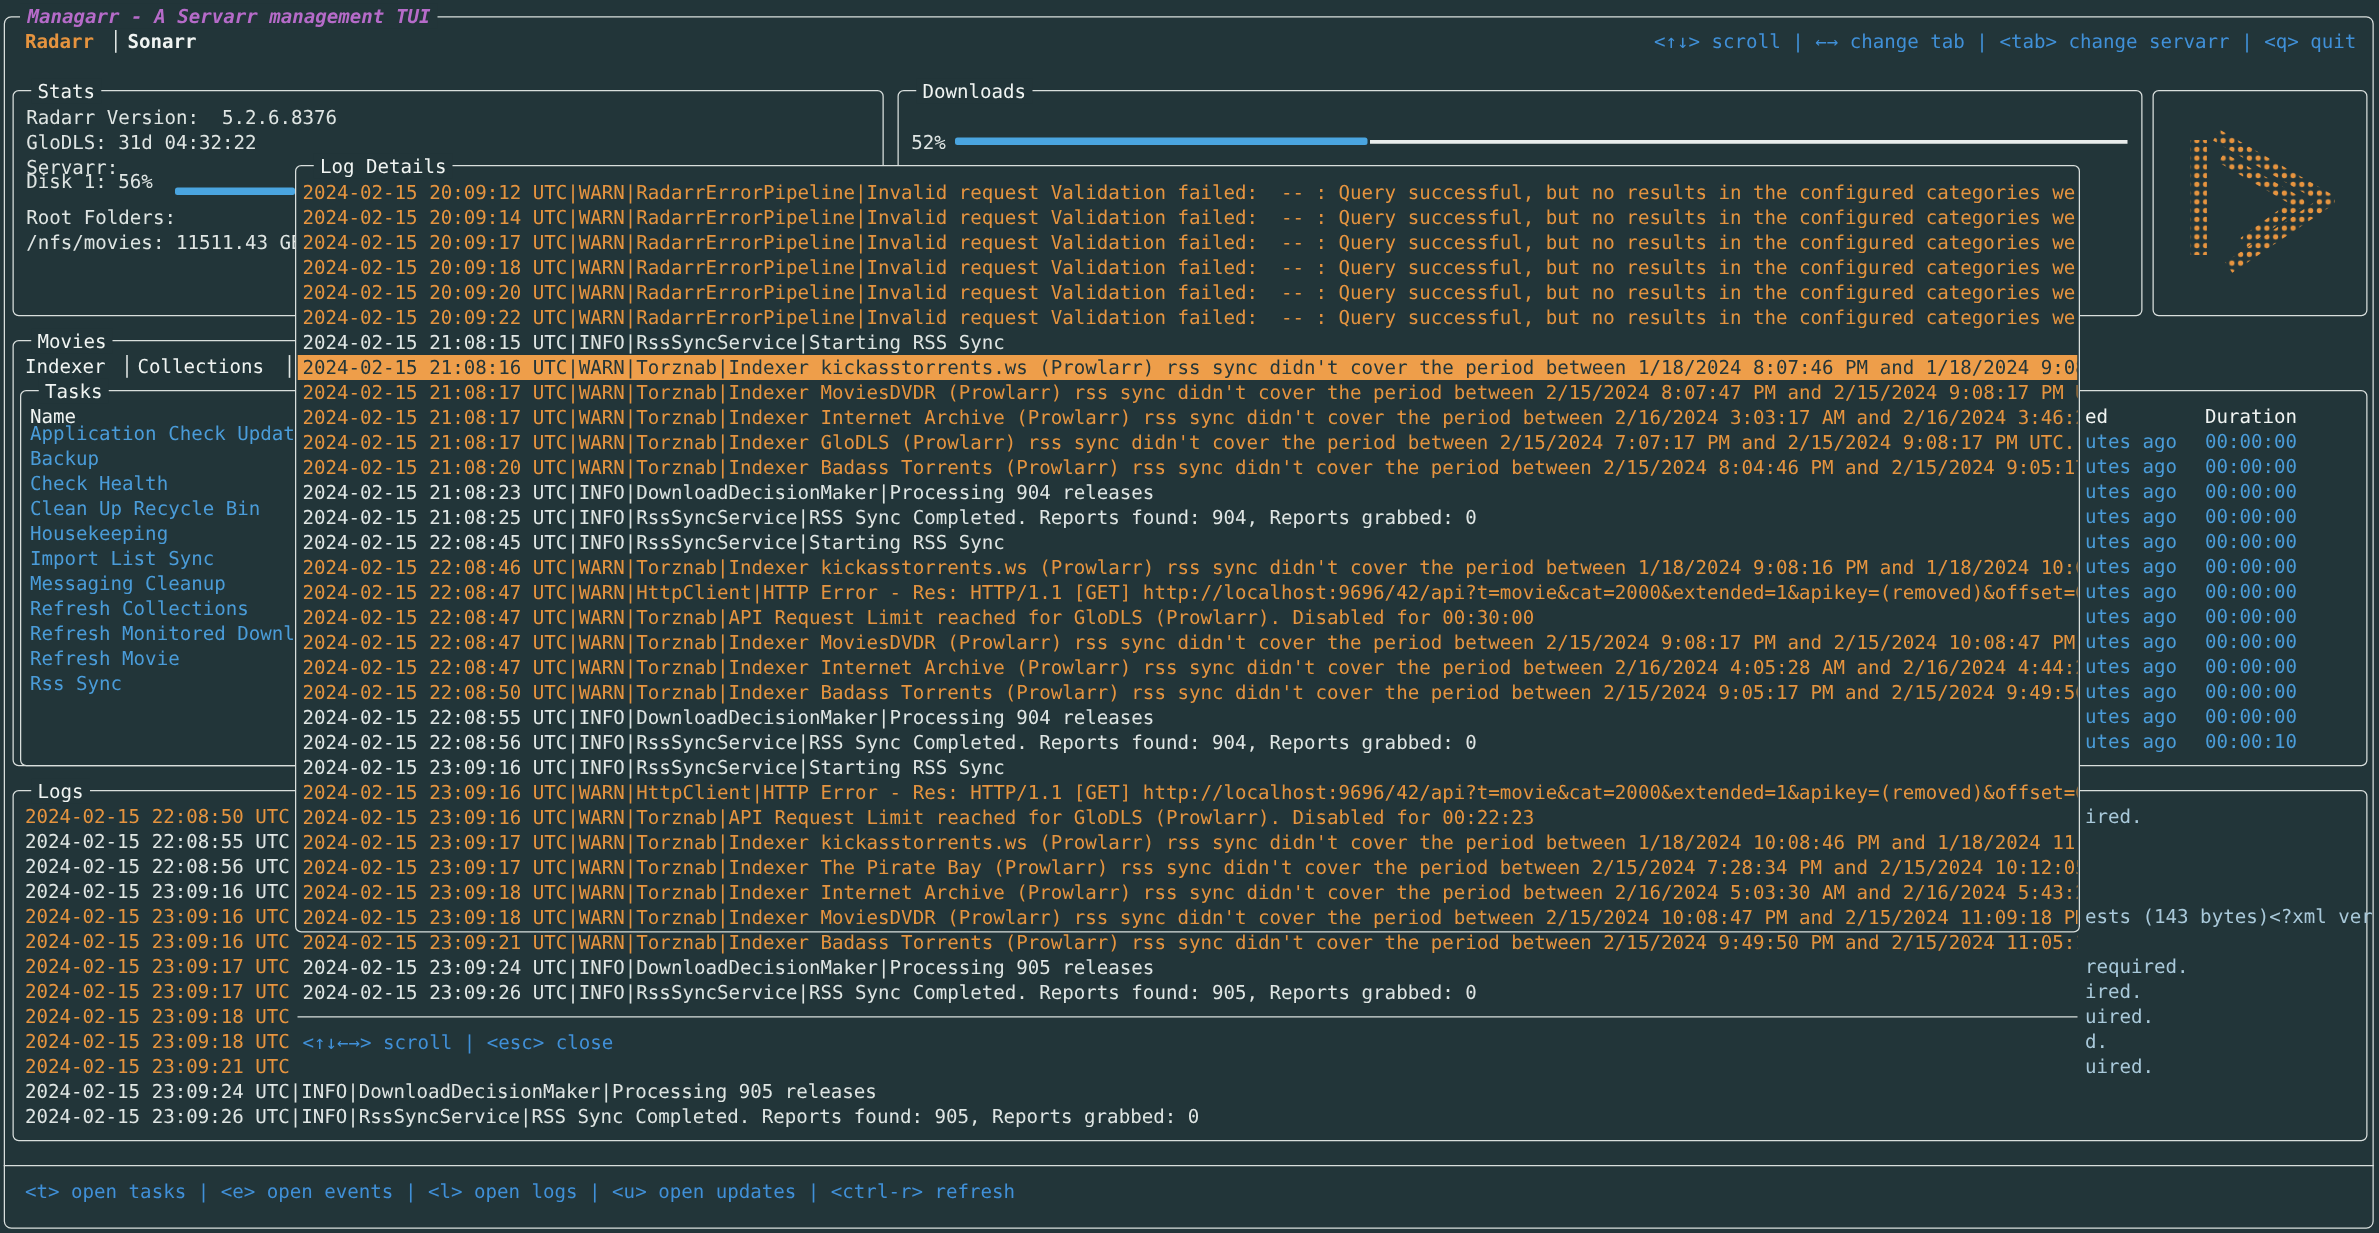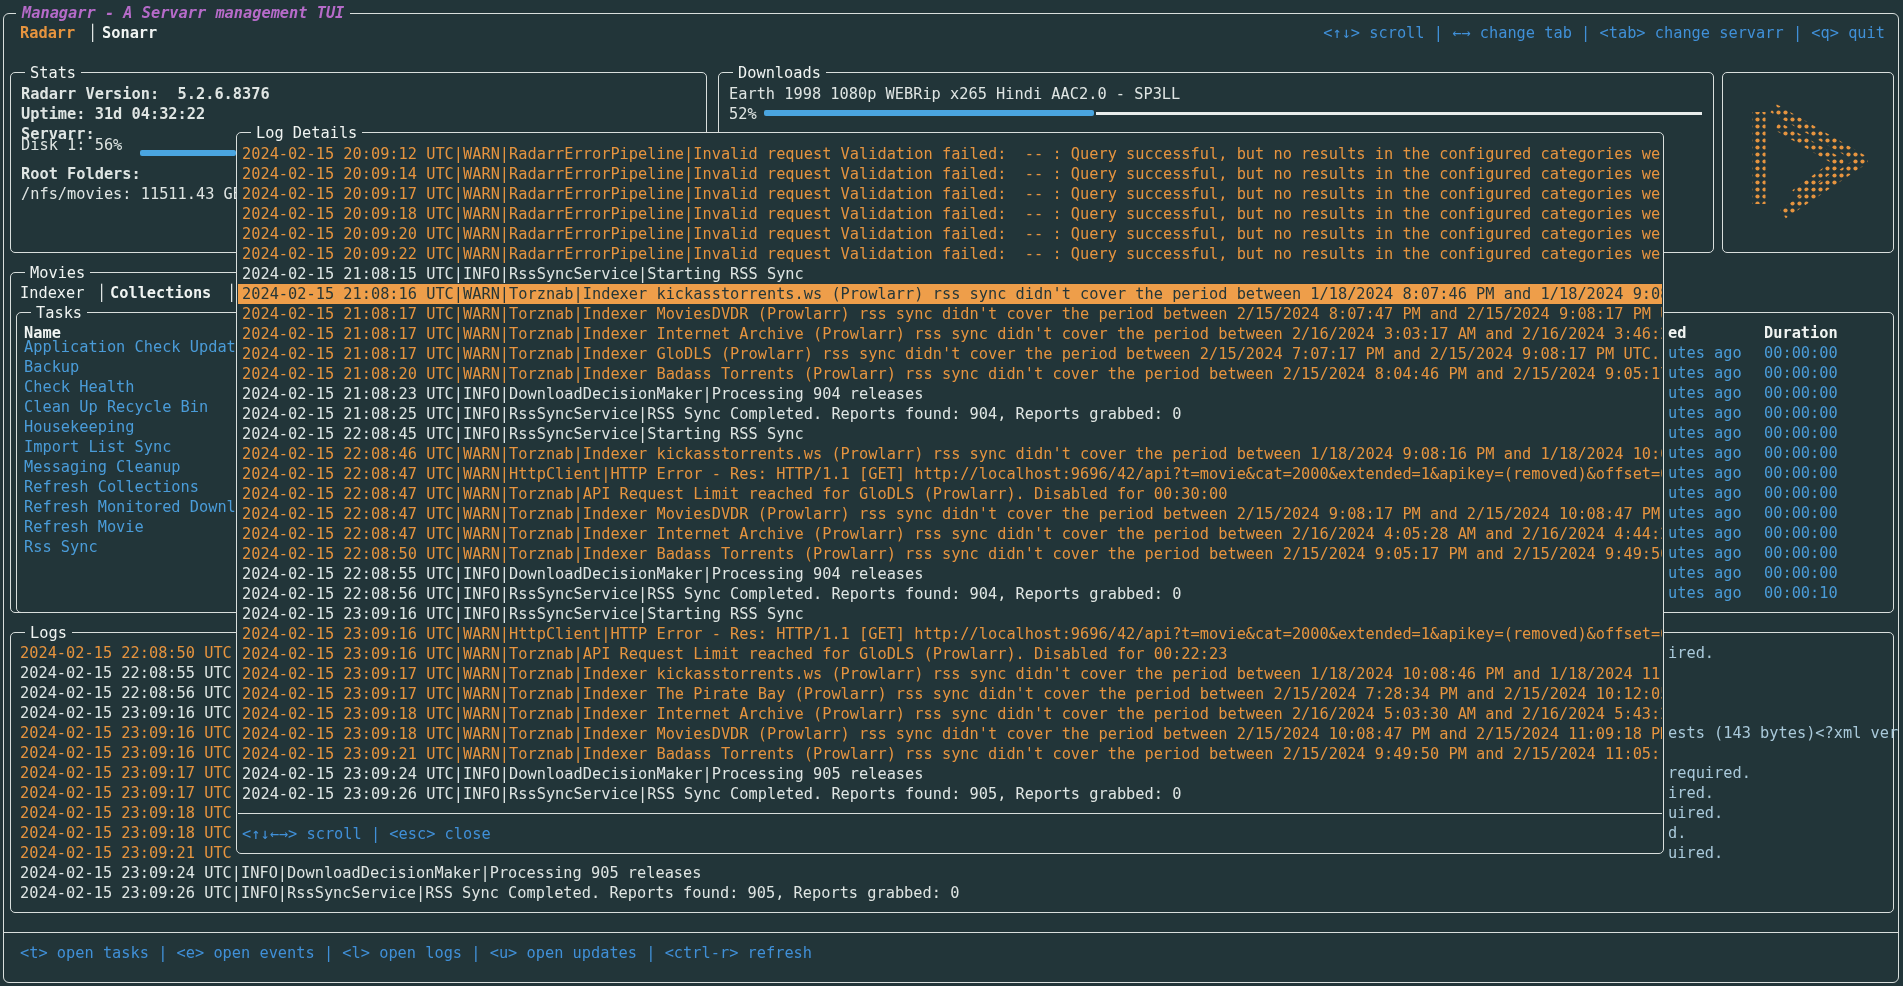--- a/index.html
+++ b/index.html
@@ -15,28 +15,28 @@
   .abs{position:absolute;height:20px;line-height:20px;white-space:pre}
   .panel{position:absolute;border:1px solid var(--border);border-radius:5px}
   .ptitle{position:absolute;top:-10px;left:14px;height:20px;line-height:20px;
           background:var(--bg);padding:0 5px;font-weight:normal;color:var(--bright);white-space:pre}
   .rows{position:absolute;white-space:pre}
   .rows>div{height:20px;line-height:20px}
   .warn{color:var(--orange)}
   .info{color:var(--fg)}
   .blue{color:var(--blue)}
   .key{color:var(--keyblue)}
-  .bold{font-weight:bold}
+  .bold{font-weight:normal}
   .pale{color:var(--pale)}
   .selected{background:var(--selbg);color:var(--selfg)}
   .hline{position:absolute;height:1px;background:var(--border)}
   .bar{position:absolute;background:var(--barblue);border-radius:2px}
   .ev-row{position:relative}
   .ev-d{position:absolute;left:96px}
-  #modal{position:absolute;left:236px;top:132px;width:1428px;height:722px;
+  #modal{position:absolute;left:236px;top:132px;width:1428px;height:614px;
          background:var(--bg);border:1px solid var(--border);border-radius:5px;z-index:20}
   #modal-rows{left:1px;right:1px;top:11px;overflow:hidden}
   #modal-rows>div{padding-left:4px}
   #tab-radarr{color:var(--orange);font-weight:bold}
   #tab-sonarr{color:var(--bright);font-weight:bold}
   .title-app{color:var(--purple);font-style:italic;font-weight:bold;background:var(--bg);padding:0 6px}
 </style>
 </head>
 <body>
 
@@ -44,31 +44,30 @@
 <div class="abs title-app" style="left:16px;top:3px">Managarr - A Servarr management TUI</div>
 <div class="abs key" style="right:18px;top:23px">&lt;↑↓&gt; scroll | ←→ change tab | &lt;tab&gt; change servarr | &lt;q&gt; quit</div>
 
 <span class="abs" id="tab-radarr" style="left:20px;top:23px">Radarr</span>
 <span class="abs" style="left:88px;top:23px">│</span>
 <span class="abs" id="tab-sonarr" style="left:102px;top:23px">Sonarr</span>
 
 <div class="panel" style="left:10px;top:72px;width:697px;height:181px">
   <span class="ptitle">Stats</span>
   <div class="abs bold" style="left:10px;top:11px">Radarr Version:  5.2.6.8376</div>
-  <div class="abs bold" style="left:10px;top:31px">Uptime: 31d 04:32:22</div>
+  <div class="abs bold" style="left:10px;top:31px">GloDLS: 31d 04:32:22</div>
   <div class="abs bold" style="left:10px;top:51px">Servarr:</div>
   <div class="abs" style="left:10px;top:62px">Disk 1: 56%</div>
   <div class="abs bold" style="left:10px;top:91px">Root Folders:</div>
   <div class="abs" style="left:10px;top:111px">/nfs/movies: 11511.43 GB</div>
 </div>
 <div class="bar" style="left:140px;top:150px;width:96px;height:6px"></div>
 
 <div class="panel" style="left:718px;top:72px;width:996px;height:181px">
   <span class="ptitle">Downloads</span>
-  <div class="abs" style="left:10px;top:11px">Earth 1998 1080p WEBRip x265 Hindi AAC2.0 - SP3LL</div>
   <div class="abs" style="left:10px;top:31px">52%</div>
 </div>
 <div class="bar" style="left:764px;top:110px;width:330px;height:6px"></div>
 <div class="hline" style="left:1096px;top:112px;width:606px;height:3px;background:#e9edec"></div>
 
 <div class="panel" style="left:1722px;top:72px;width:172px;height:181px">
   <svg width="150" height="124" viewBox="0 0 150 120" style="position:absolute;left:10px;top:27px">
     <defs>
       <pattern id="dp" width="7" height="7" patternUnits="userSpaceOnUse">
         <circle cx="3.5" cy="3.5" r="2.1" fill="#e6943f"></circle>

